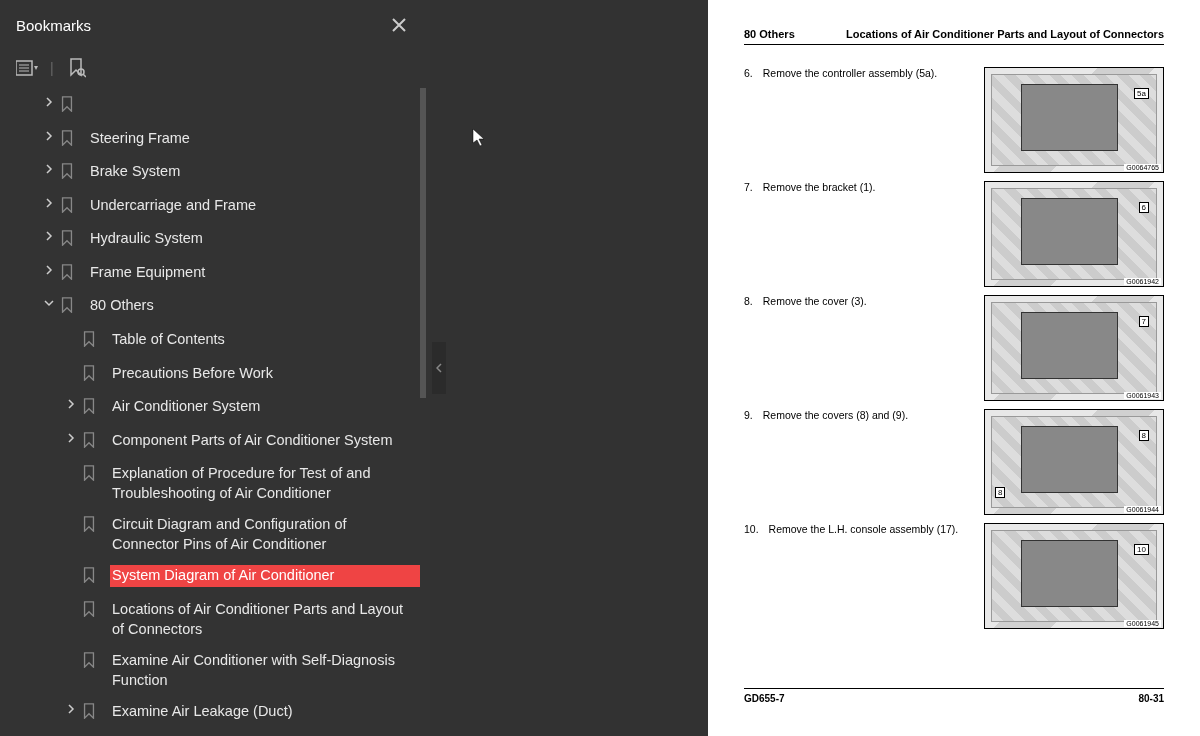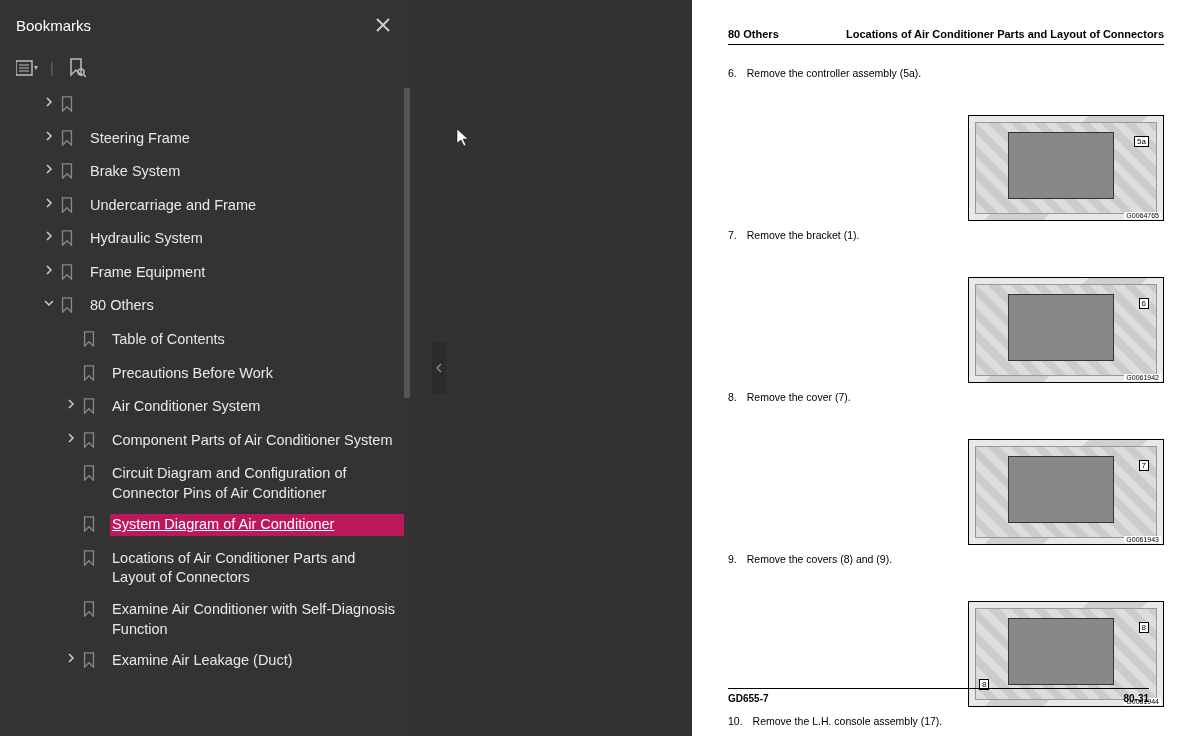--- a/index.html
+++ b/index.html
@@ -13,21 +13,21 @@
 .toolbar { display: flex; gap: 8px; padding: 6px 14px 10px 14px; align-items: center; }
 .tool-icon { width: 26px; height: 22px; display: flex; align-items: center; justify-content: center; color: #bbb; }
 .tool-sep { color: #666; font-size: 14px; padding: 0 2px; }
 
 .bookmark-tree { flex: 1; overflow-y: auto; padding: 0 6px 0 12px; position: relative; }
 .bookmark-tree::-webkit-scrollbar { width: 10px; }
 .bookmark-tree::-webkit-scrollbar-track { background: #333; }
 .bookmark-tree::-webkit-scrollbar-thumb { background: #555; }
 
 .bm-row { display: flex; align-items: flex-start; padding: 5px 4px 5px 0; color: #e8e8e8; font-size: 14.5px; cursor: pointer; line-height: 1.35; }
-.bm-row.selected .bm-label-wrap { background: #be185d; text-decoration: underline; }
+.bm-row.selected .bm-label-wrap { background: #ef4444; }
 .bm-row.selected { color: #fff; }
 .bm-chevron { width: 22px; flex-shrink: 0; color: #ccc; font-size: 12px; display: flex; justify-content: center; padding-top: 3px; }
 .bm-chevron.hidden { visibility: hidden; }
 .bm-icon { width: 18px; flex-shrink: 0; margin-right: 10px; padding-top: 2px; }
 .bm-icon svg { width: 14px; height: 16px; }
 .bm-label-wrap { padding: 1px 6px 1px 2px; flex: 1; }
 .bm-label { }
 
 .indent-0 { padding-left: 26px; }
 .indent-1 { padding-left: 26px; }
@@ -40,23 +40,23 @@
 
 .main-dark { flex: 0 0 278px; background: #323232; position: relative; }
 .cursor { position: absolute; left: 42px; top: 128px; color: #fff; font-size: 18px; }
 
 
 .page-view { flex: 1; background: #fff; padding: 28px 36px 12px 36px; position: relative; color: #000; font-family: Arial, sans-serif; }
 .page-header-row { display: flex; justify-content: space-between; font-size: 11px; font-weight: bold; padding-bottom: 4px; border-bottom: 1px solid #000; margin-bottom: 22px; }
 .step-row { display: flex; margin-bottom: 8px; align-items: flex-start; }
 .step-text { width: 240px; font-size: 10.5px; display: flex; gap: 10px; }
 .step-num { flex-shrink: 0; }
-.step-figure { width: 196px; height: 106px; border: 1px solid #000; margin-left: auto; position: relative; background: linear-gradient(135deg, #e8e8e8 0, #e8e8e8 40%, #d0d0d0 40%, #d0d0d0 60%, #e8e8e8 60%); margin-top: 48px; }
+.step-figure { width: 180px; height: 106px; border: 1px solid #000; margin-left: auto; position: relative; background: linear-gradient(135deg, #e8e8e8 0, #e8e8e8 40%, #d0d0d0 40%, #d0d0d0 60%, #e8e8e8 60%); }
 .fig-label { position: absolute; right: 2px; bottom: 1px; font-size: 7px; background: #fff; padding: 0 2px; }
-.page-footer-row { display: flex; justify-content: space-between; font-size: 10px; font-weight: bold; position: absolute; bottom: 32px; left: 36px; right: 51px; border-top: 1px solid #000; padding-top: 4px; }
+.page-footer-row { display: flex; justify-content: space-between; font-size: 10px; font-weight: bold; position: absolute; bottom: 32px; left: 36px; right: 36px; border-top: 1px solid #000; padding-top: 4px; }
 
 .fig-content { position: absolute; font-size: 8px; }
 </style>
 </head>
 <body>
 
 <div class="sidebar">
   <div class="sidebar-header">
     <span>Bookmarks</span>
     <button class="close-btn">
@@ -195,20 +195,27 @@
         <span class="bm-icon"><svg viewBox="0 0 14 18">
             <path d="M2 1 L12 1 L12 17 L7 12 L2 17 Z" fill="none" stroke="#888" stroke-width="1.5"></path>
           </svg></span>
         <span class="bm-label-wrap"><span class="bm-label">Component Parts of Air Conditioner System</span></span>
       </div>
       <div class="bm-row indent-2">
         <span class="bm-chevron hidden"></span>
         <span class="bm-icon"><svg viewBox="0 0 14 18">
             <path d="M2 1 L12 1 L12 17 L7 12 L2 17 Z" fill="none" stroke="#888" stroke-width="1.5"></path>
           </svg></span>
+        <span class="bm-label-wrap"><span class="bm-label">Explanation of Procedure for Test of and Troubleshooting of Air Conditioner</span></span>
+      </div>
+      <div class="bm-row indent-2">
+        <span class="bm-chevron hidden"></span>
+        <span class="bm-icon"><svg viewBox="0 0 14 18">
+            <path d="M2 1 L12 1 L12 17 L7 12 L2 17 Z" fill="none" stroke="#888" stroke-width="1.5"></path>
+          </svg></span>
         <span class="bm-label-wrap"><span class="bm-label">Circuit Diagram and Configuration of Connector Pins of Air Conditioner</span></span>
       </div>
       <div class="bm-row indent-2 selected">
         <span class="bm-chevron hidden"></span>
         <span class="bm-icon"><svg viewBox="0 0 14 18">
             <path d="M2 1 L12 1 L12 17 L7 12 L2 17 Z" fill="none" stroke="#888" stroke-width="1.5"></path>
           </svg></span>
         <span class="bm-label-wrap"><span class="bm-label">System Diagram of Air Conditioner</span></span>
       </div>
       <div class="bm-row indent-2">
@@ -285,21 +292,21 @@
         <div class="step-figure">
           <div style="position:absolute;inset:6px;border:1px solid #999;background:repeating-linear-gradient(45deg,#ddd,#ddd 8px,#ccc 8px,#ccc 16px);"></div>
           <div style="position:absolute;left:20%;top:15%;width:55%;height:65%;background:#888;border:1px solid #333;"></div>
           <div class="fig-content" style="right: 14px; top: 20px; background: rgb(255, 255, 255); border: 1px solid rgb(0, 0, 0); padding: 0px 2px;">6</div>
           <div class="fig-label">G0061942</div>
         </div>
       </div>
       <div class="step-row">
         <div class="step-text">
           <span class="step-num">8.</span>
-          <span>Remove the cover (7).</span>
+          <span>Remove the cover (3).</span>
         </div>
         <div class="step-figure">
           <div style="position:absolute;inset:6px;border:1px solid #999;background:repeating-linear-gradient(45deg,#ddd,#ddd 8px,#ccc 8px,#ccc 16px);"></div>
           <div style="position:absolute;left:20%;top:15%;width:55%;height:65%;background:#888;border:1px solid #333;"></div>
           <div class="fig-content" style="right: 14px; top: 20px; background: rgb(255, 255, 255); border: 1px solid rgb(0, 0, 0); padding: 0px 2px;">7</div>
           <div class="fig-label">G0061943</div>
         </div>
       </div>
       <div class="step-row">
         <div class="step-text">

